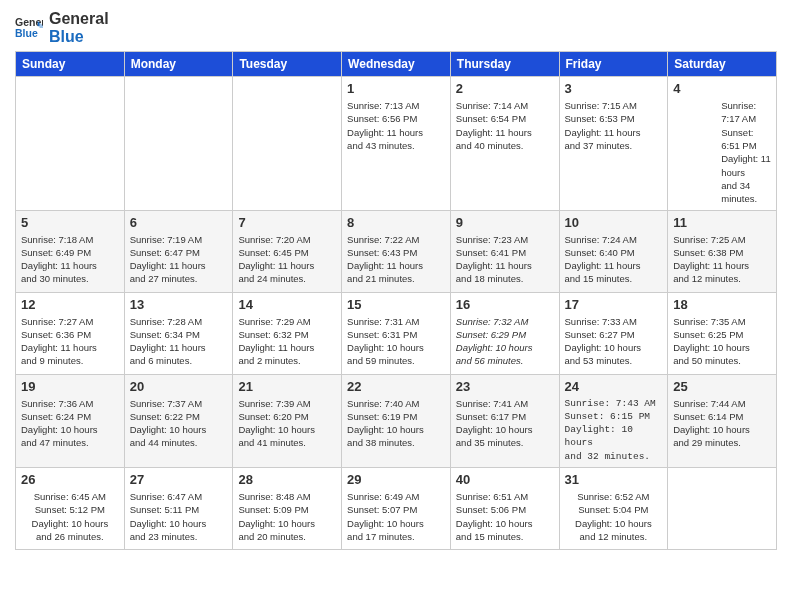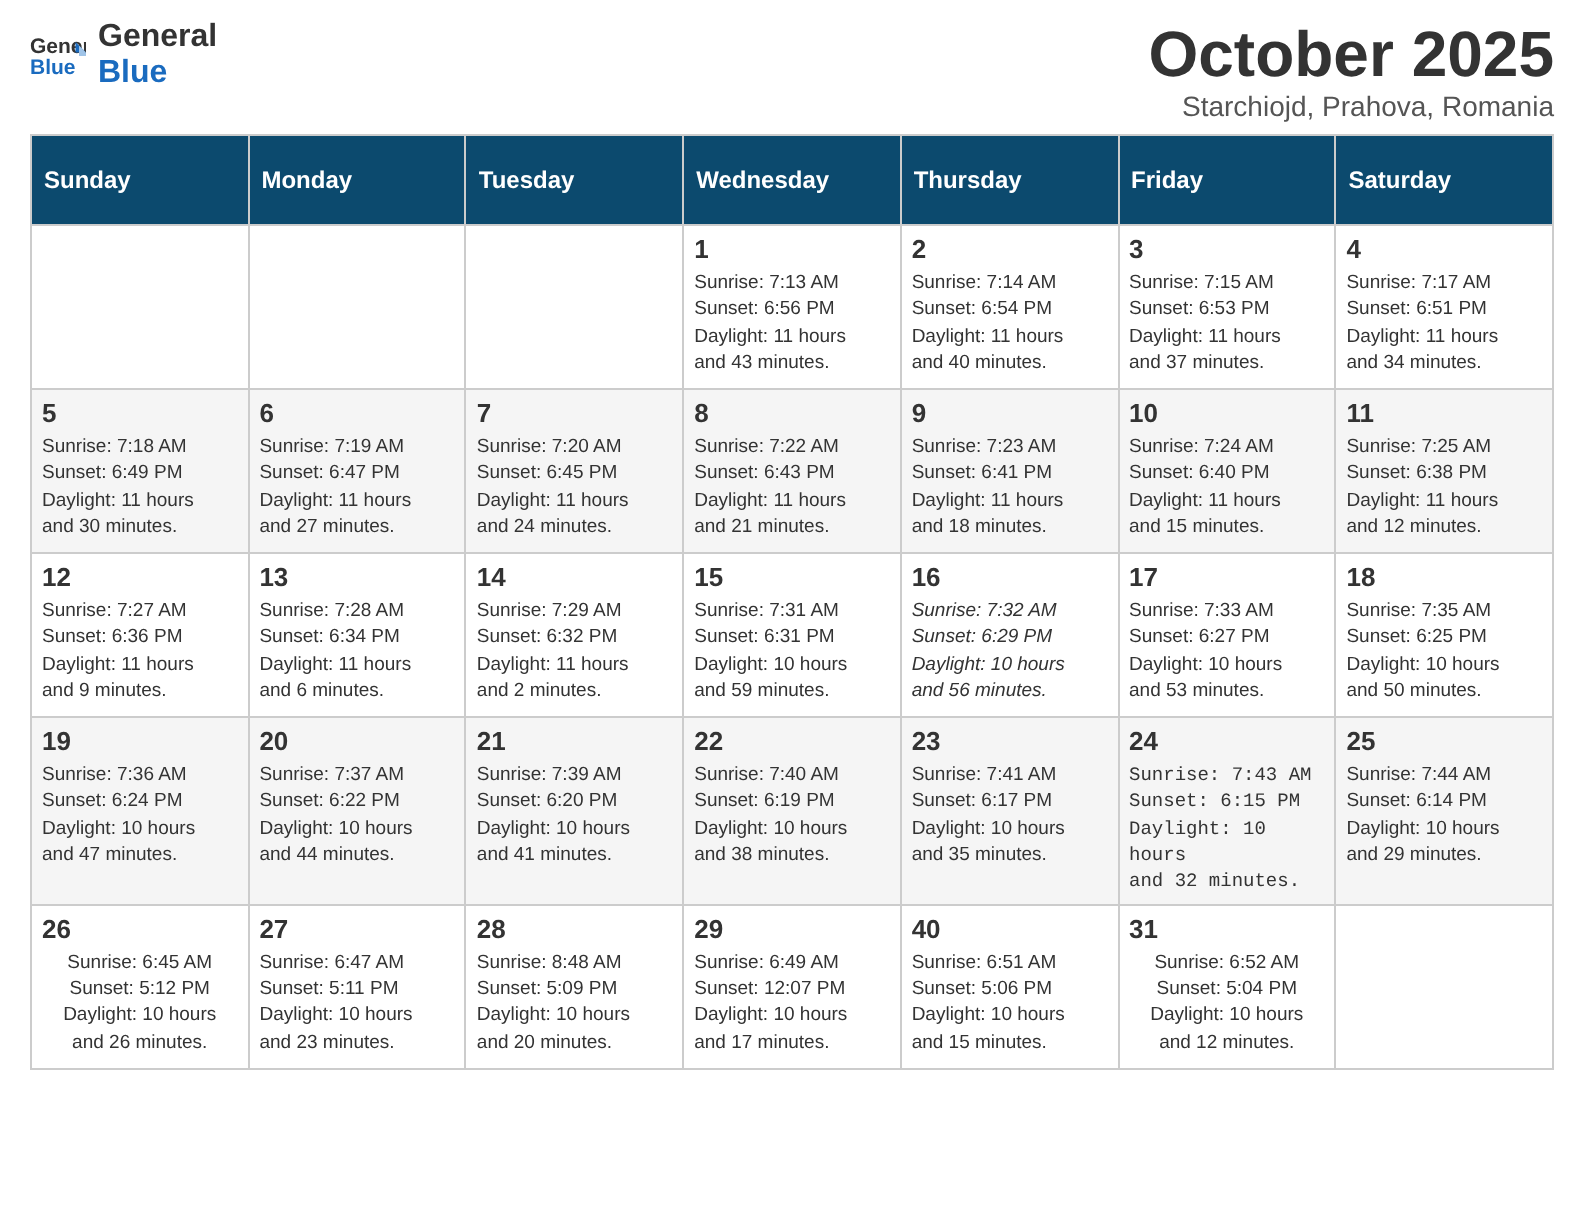--- a/index.html
+++ b/index.html
@@ -41,24 +41,24 @@
     .location {
       font-size: 14px;
       color: #555;
     }
     table {
       width: 100%;
       border-collapse: collapse;
       table-layout: fixed;
     }
     th {
-      background-color: #0c4a6e;
+      background-color: #1d4ed8;
       color: white;
       text-align: left;
-      padding: 15px 6px;
+      padding: 5px 6px;
       font-size: 12px;
       font-weight: bold;
       border: 1px solid #ccc;
     }
     td {
       border: 1px solid #ccc;
       vertical-align: top;
       padding: 4px 5px;
       font-size: 10px;
       color: #333;
@@ -90,24 +90,20 @@
       <svg class="logo-icon" viewBox="0 0 32 32">
         <text x="0" y="14" font-size="12" font-weight="bold" fill="#333">General</text>
         <text x="0" y="26" font-size="12" font-weight="bold" fill="#1a6bbf">Blue</text>
         <polygon points="26,8 32,14 26,14" fill="#1a6bbf"></polygon>
         <polygon points="28,10 34,16 28,16" fill="#a0c4e8"></polygon>
       </svg>
       <div style="line-height:1.1; margin-left: 2px;">
         <div style="font-size:16px; font-weight:bold; color:#333;">General</div>
         <div style="font-size:16px; font-weight:bold; color:#1a6bbf;">Blue</div>
       </div>
-    </div>
-    <div class="title-block">
-      <div class="month-title">October 2025</div>
-      <div class="location">Starchiojd, Prahova, Romania</div>
     </div>
   </div>
 
   <table>
     <thead>
       <tr>
         <th>Sunday</th>
         <th>Monday</th>
         <th>Tuesday</th>
         <th>Wednesday</th>
@@ -137,21 +133,21 @@
           </td>
           <td>
             <div class="day-number">3</div>
             <div class="day-info" style="white-space: pre-line;">Sunrise: 7:15 AM
 Sunset: 6:53 PM
 Daylight: 11 hours
 and 37 minutes.</div>
           </td>
           <td>
             <div class="day-number">4</div>
-            <div class="day-info" style="white-space: pre-line;">Sunrise: 7:17 AM
+            <div class="day-info" style="white-space: pre-line; margin-left: 48px;">Sunrise: 7:17 AM
 Sunset: 6:51 PM
 Daylight: 11 hours
 and 34 minutes.</div>
           </td>
         </tr>
         <tr>
           <td>
             <div class="day-number">5</div>
             <div class="day-info" style="white-space: pre-line;">Sunrise: 7:18 AM
 Sunset: 6:49 PM
@@ -321,21 +317,21 @@
           <td>
             <div class="day-number">28</div>
             <div class="day-info" style="white-space: pre-line;">Sunrise: 8:48 AM
 Sunset: 5:09 PM
 Daylight: 10 hours
 and 20 minutes.</div>
           </td>
           <td>
             <div class="day-number">29</div>
             <div class="day-info" style="white-space: pre-line;">Sunrise: 6:49 AM
-Sunset: 12:07 PM
+Sunset: 5:07 PM
 Daylight: 10 hours
 and 17 minutes.</div>
           </td>
           <td>
             <div class="day-number">40</div>
             <div class="day-info" style="white-space: pre-line;">Sunrise: 6:51 AM
 Sunset: 5:06 PM
 Daylight: 10 hours
 and 15 minutes.</div>
           </td>

